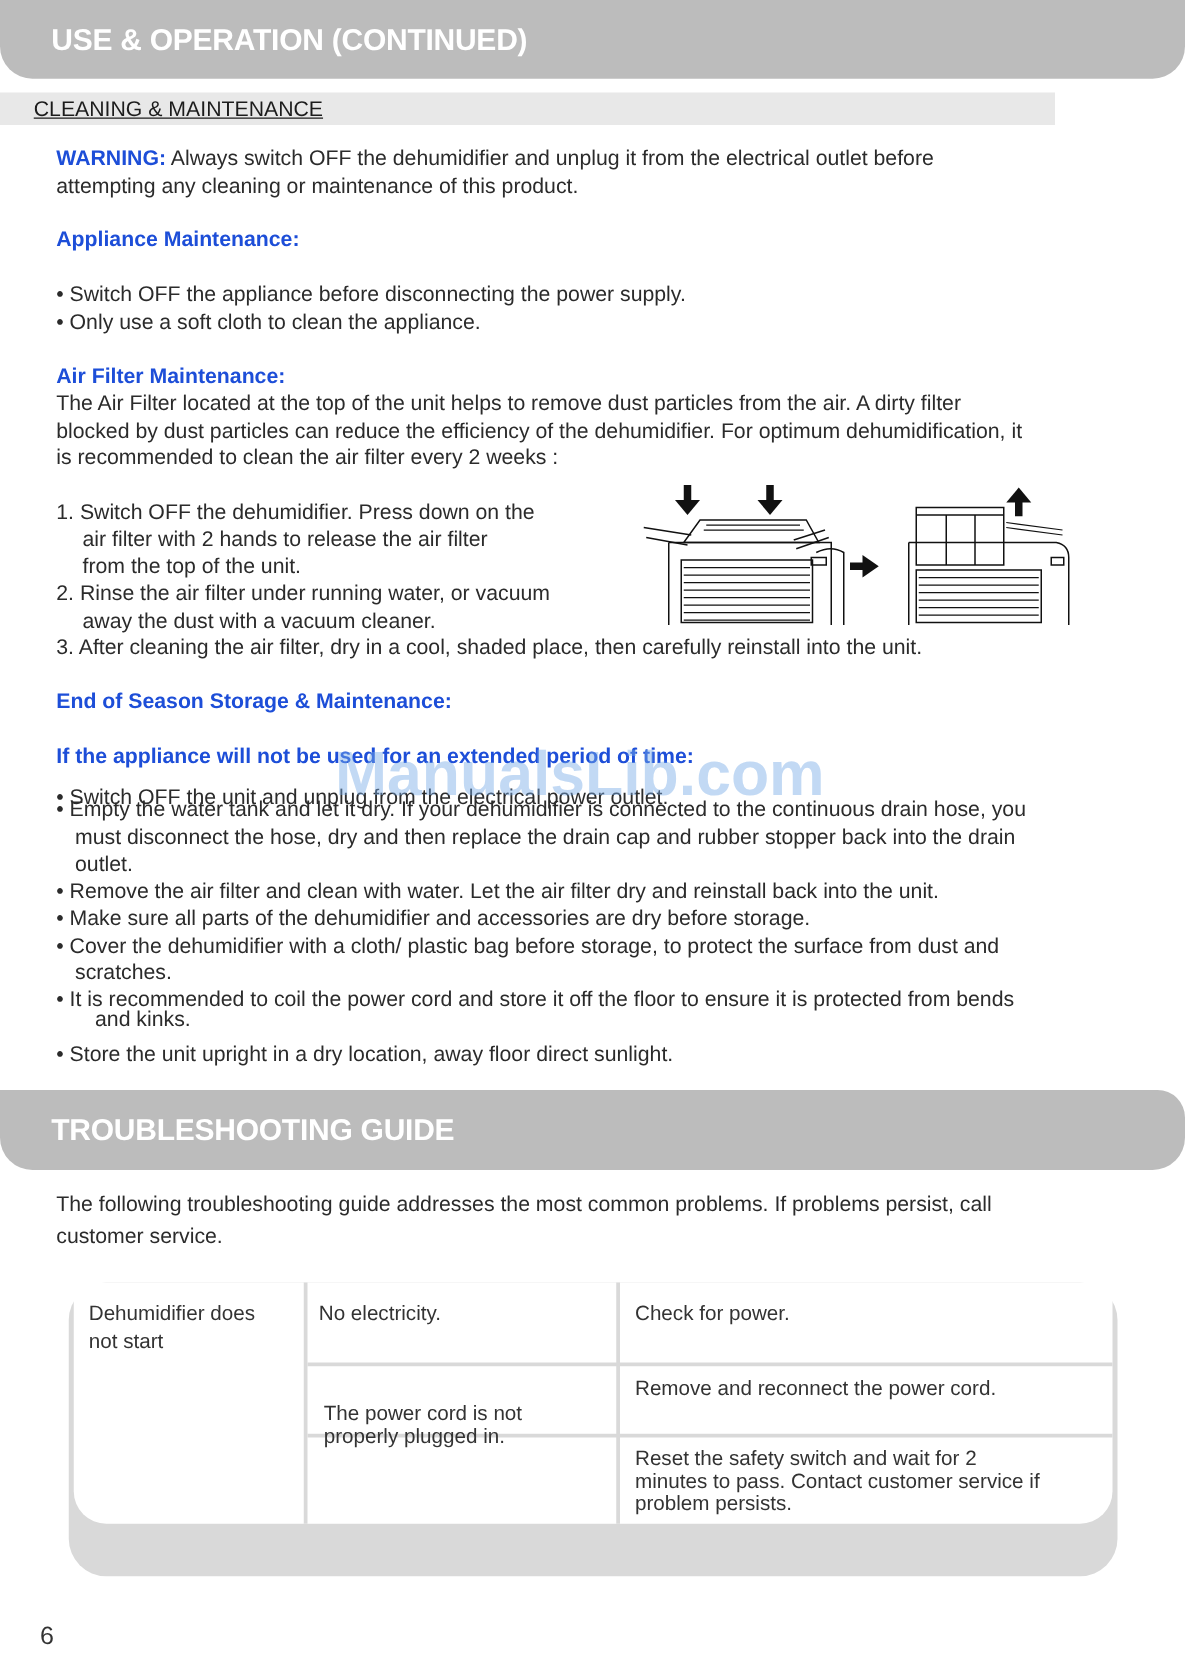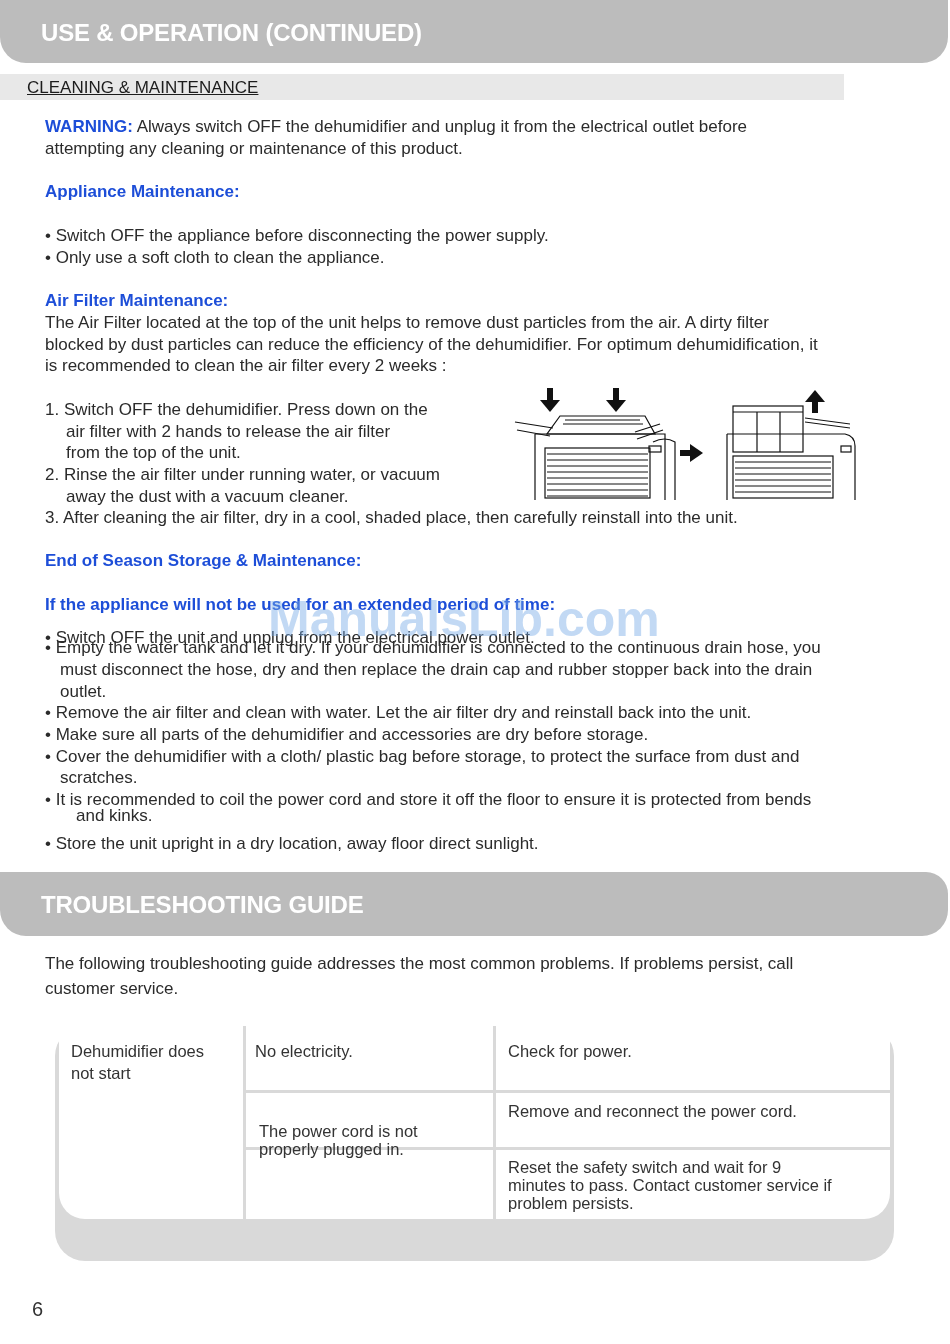--- a/index.html
+++ b/index.html
@@ -226,20 +226,20 @@
 
     <div class="cell" style="left:200px; top:76px;margin-top:20px;">
       <div>The power cord is not</div>
       <div>properly plugged in.</div>
     </div>
     <div class="cell" style="left:449px; top:76px;">
       <div>Remove and reconnect the power cord.</div>
     </div>
 
     <div class="cell" style="left:449px; top:132px;">
-      <div>Reset the safety switch and wait for 9</div>
+      <div>Reset the safety switch and wait for 2</div>
       <div>minutes to pass. Contact customer service if</div>
       <div>problem persists.</div>
     </div>
   </div>
 </div>
 
 <div class="page-num">6</div>
 
 </body></html>

